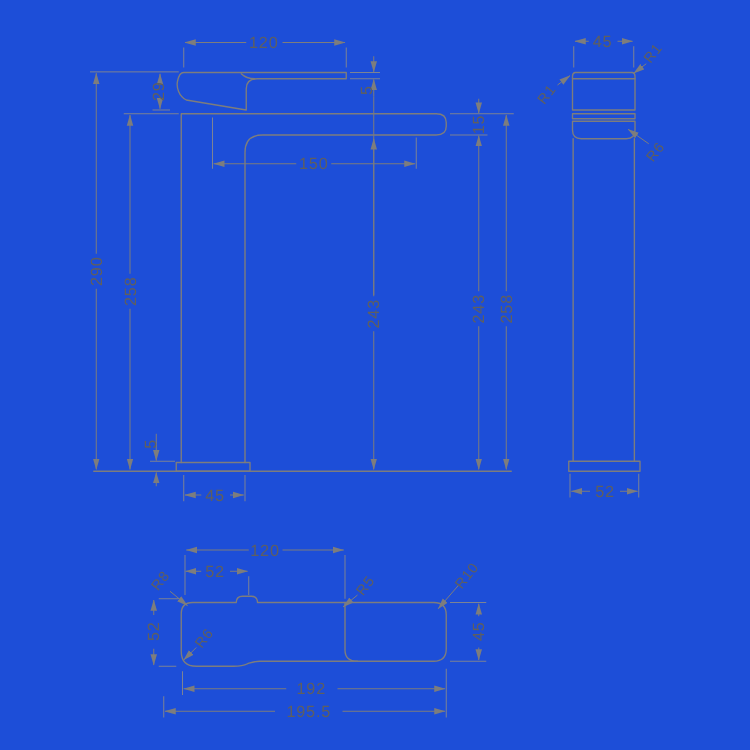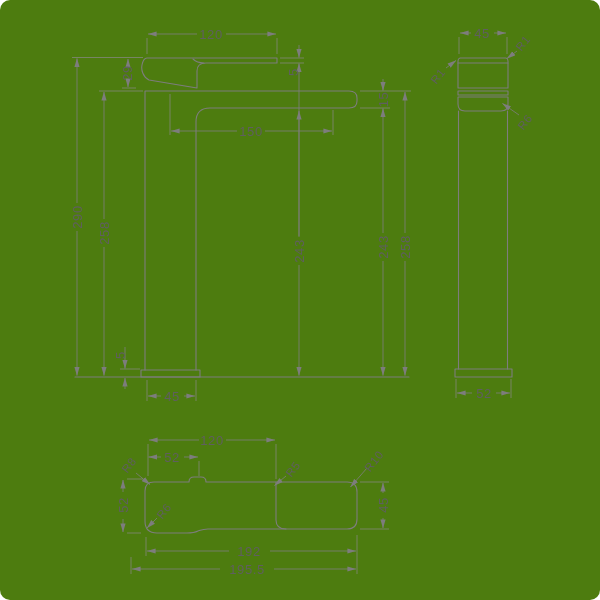--- a/index.html
+++ b/index.html
@@ -1,17 +1,17 @@
 <!DOCTYPE html>
 <html><head>
 <meta charset="utf-8">
 <style>
   html,body{margin:0;padding:0;background:#ffffff;}
-  #stage{position:relative;width:600px;height:600px;background:#4d7c0f;overflow:hidden;
-         font-family:"Liberation Sans", sans-serif;border-radius:10px;}
+  #stage{position:relative;width:600px;height:600px;background:#1d4ed8;overflow:hidden;
+         font-family:"Liberation Sans", sans-serif;}
   svg text{font-family:"Liberation Sans", sans-serif;fill:#5f5f5f;letter-spacing:0.6px;}
   .dimtxt{font-size:13px;}
   .radtxt{font-size:11.5px;}
   .outline{stroke:#7d7d7d;stroke-width:1.1;fill:none;stroke-linejoin:round;stroke-linecap:round;}
   .dim{stroke:#7d7d7d;stroke-width:0.8;fill:none;}
   .ext{stroke:#8a8a8a;stroke-width:0.7;fill:none;}
 </style>
 </head>
 <body>
 

